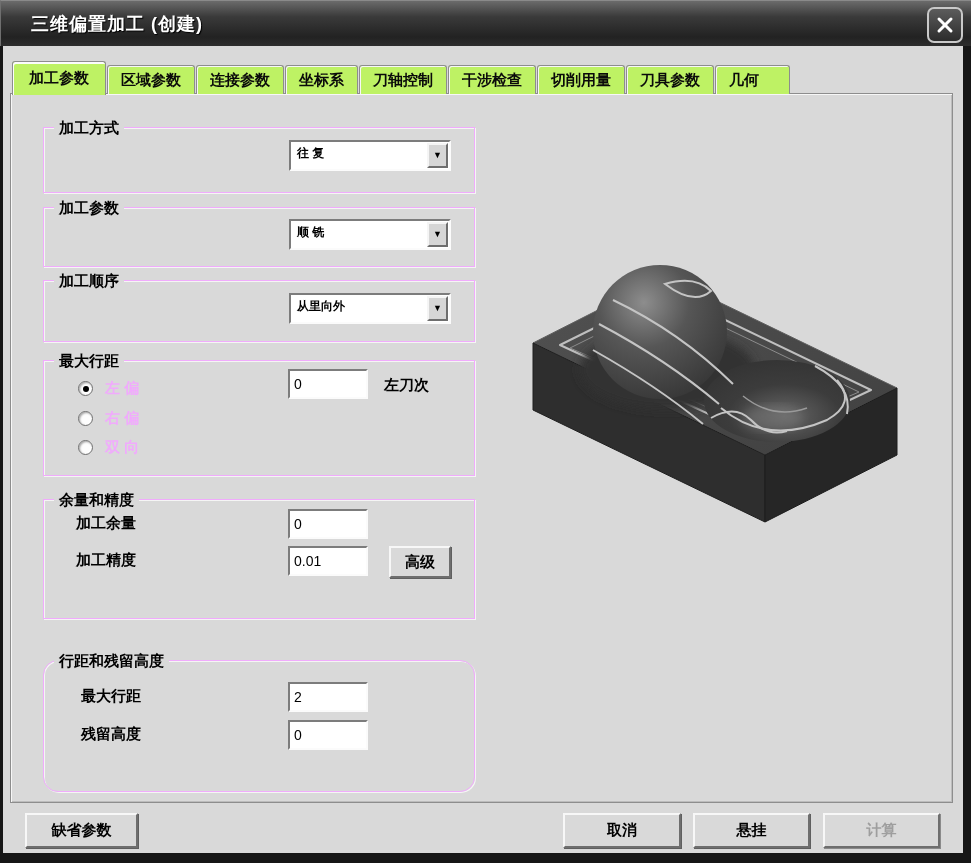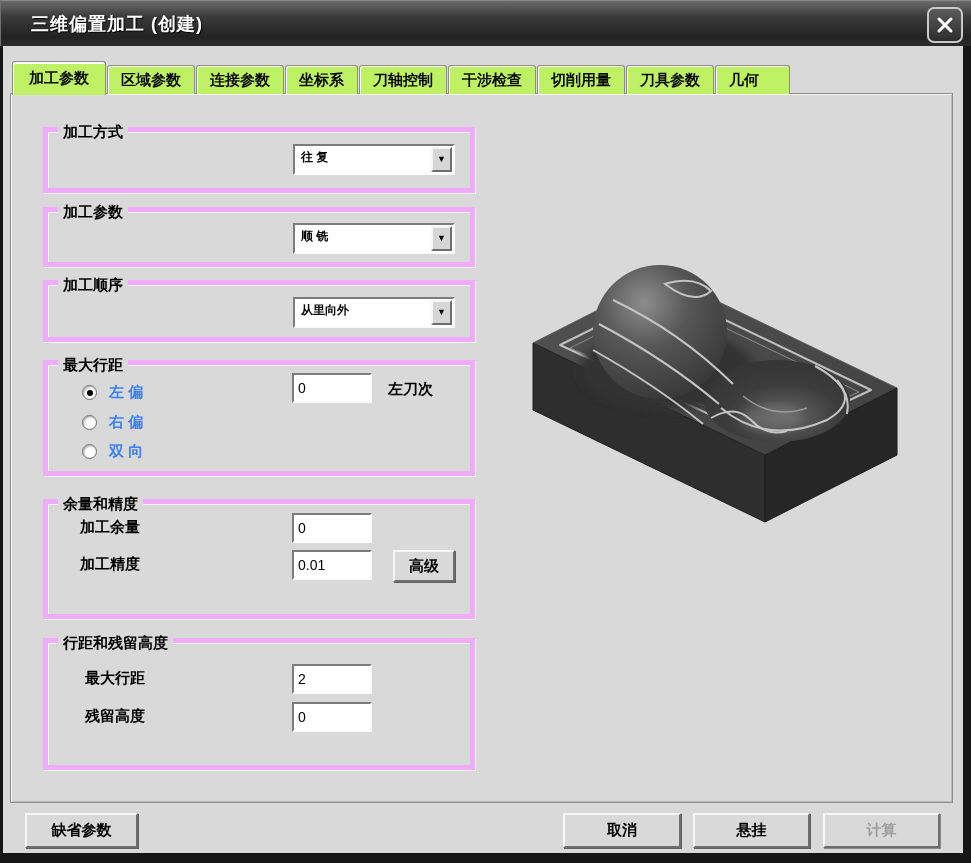--- a/index.html
+++ b/index.html
@@ -28,21 +28,21 @@
     border-radius:3px 3px 0 0; box-shadow:inset 1px 1px 0 #f7f7f7; margin-right:1px; cursor:pointer; }
   .tab.active { height:34px; margin-bottom:-1px; z-index:4; padding:0 16px;
     box-shadow:inset 1px 2px 0 #fcfcfc; }
   .tab.last { padding-right:30px; }
 
   
   .panel { position:absolute; left:10px; top:93px; width:943px; height:710px; background:#d9d9d9;
     border:1px solid #8d8d8d; box-shadow:inset 1px 1px 0 #f7f7f7, inset -1px -1px 0 #bcbcbc; z-index:1; }
 
   
-  .group { position:absolute; border:5px solid #f0abfc;
+  .group { position:absolute; border:1px solid #f0abfc;
     box-shadow:inset 1px 1px 0 #f5f5f5, 1px 1px 0 #f5f5f5; z-index:2;text-decoration:underline; }
   .group-label { position:absolute; top:-10px; left:10px; background:#d9d9d9; padding:0 5px;
     font-size:15px; font-weight:700; color:#000; line-height:19px; }
 
   .ctl-label { position:absolute; font-size:15px; font-weight:700; color:#000; }
 
   
   .field { position:absolute; background:#fff; border:2px solid;
     border-color:#7c7c7c #fbfbfb #fbfbfb #7c7c7c; font-size:14px; color:#000;
     padding:0 4px; font-family:"Liberation Sans","DejaVu Sans",sans-serif; }
@@ -55,21 +55,21 @@
     display:flex; align-items:center; justify-content:center; }
   .combo-btn span { font-size:9px; color:#000; line-height:1; }
 
   
   .radio-row { position:absolute; display:flex; align-items:center; cursor:pointer; }
   .radio-circle { width:15px; height:15px; border-radius:50%; background:#fdfdfd;
     border:1px solid #6d6d6d; box-shadow:inset 1px 1px 2px rgba(0,0,0,.35), inset -1px -1px 1px #fff;
     margin-right:12px; position:relative; }
   .radio-circle.checked::after { content:""; position:absolute; left:4px; top:4px; width:6px; height:6px;
     border-radius:50%; background:#000; }
-  .radio-row .rlabel { font-size:15px; font-weight:700; color:#3b82f6; }
+  .radio-row .rlabel { font-size:15px; font-weight:700; color:#f0abfc; }
 
   
   .btn { position:absolute; background:#d9d9d9; border:2px solid;
     border-color:#f7f7f7 #6e6e6e #6e6e6e #f7f7f7; box-shadow:1px 1px 0 #5f5f5f;
     font-size:15px; font-weight:700; color:#000; cursor:pointer; z-index:3;
     font-family:"Liberation Sans","DejaVu Sans",sans-serif; }
   .btn.small { font-size:15px; }
   .btn.default { border:2px solid #1d1d1d; box-shadow:inset 1px 1px 0 #f7f7f7, inset -1px -1px 0 #8a8a8a;
     outline:1px dotted #2b2b2b; outline-offset:-6px; }
   .btn.disabled { color:#9e9e9e; cursor:default; box-shadow:1px 1px 0 #8a8a8a; }
@@ -159,21 +159,21 @@
 
   <div class="group" style="left:43px; top:499px; width:432px; height:120px;">
     <div class="group-label">余量和精度</div>
     <div class="ctl-label" style="left:32px; top:14px;">加工余量</div>
     <input class="field" style="left: 244px; top: 9px; width: 80px; height: 30px;" value="0">
     <div class="ctl-label" style="left:32px; top:51px;">加工精度</div>
     <input class="field" style="left: 244px; top: 46px; width: 80px; height: 30px;" value="0.01">
     <button class="btn small" style="left:345px; top:46px; width:62px; height:32px;">高级</button>
   </div>
 
-  <div class="group" style="left:43px; top:638px; width:432px; height:132px;">
+  <div class="group" style="left:43px; top:660px; width:432px; height:132px;border-radius:15px;">
     <div class="group-label">行距和残留高度</div>
     <div class="ctl-label" style="left:37px; top:26px;">最大行距</div>
     <input class="field" style="left: 244px; top: 21px; width: 80px; height: 30px;" value="2">
     <div class="ctl-label" style="left:37px; top:64px;">残留高度</div>
     <input class="field" style="left: 244px; top: 59px; width: 80px; height: 30px;" value="0">
   </div>
 
   <div class="preview">
     <svg width="400" height="295" viewBox="0 0 400 295">
       <defs>

